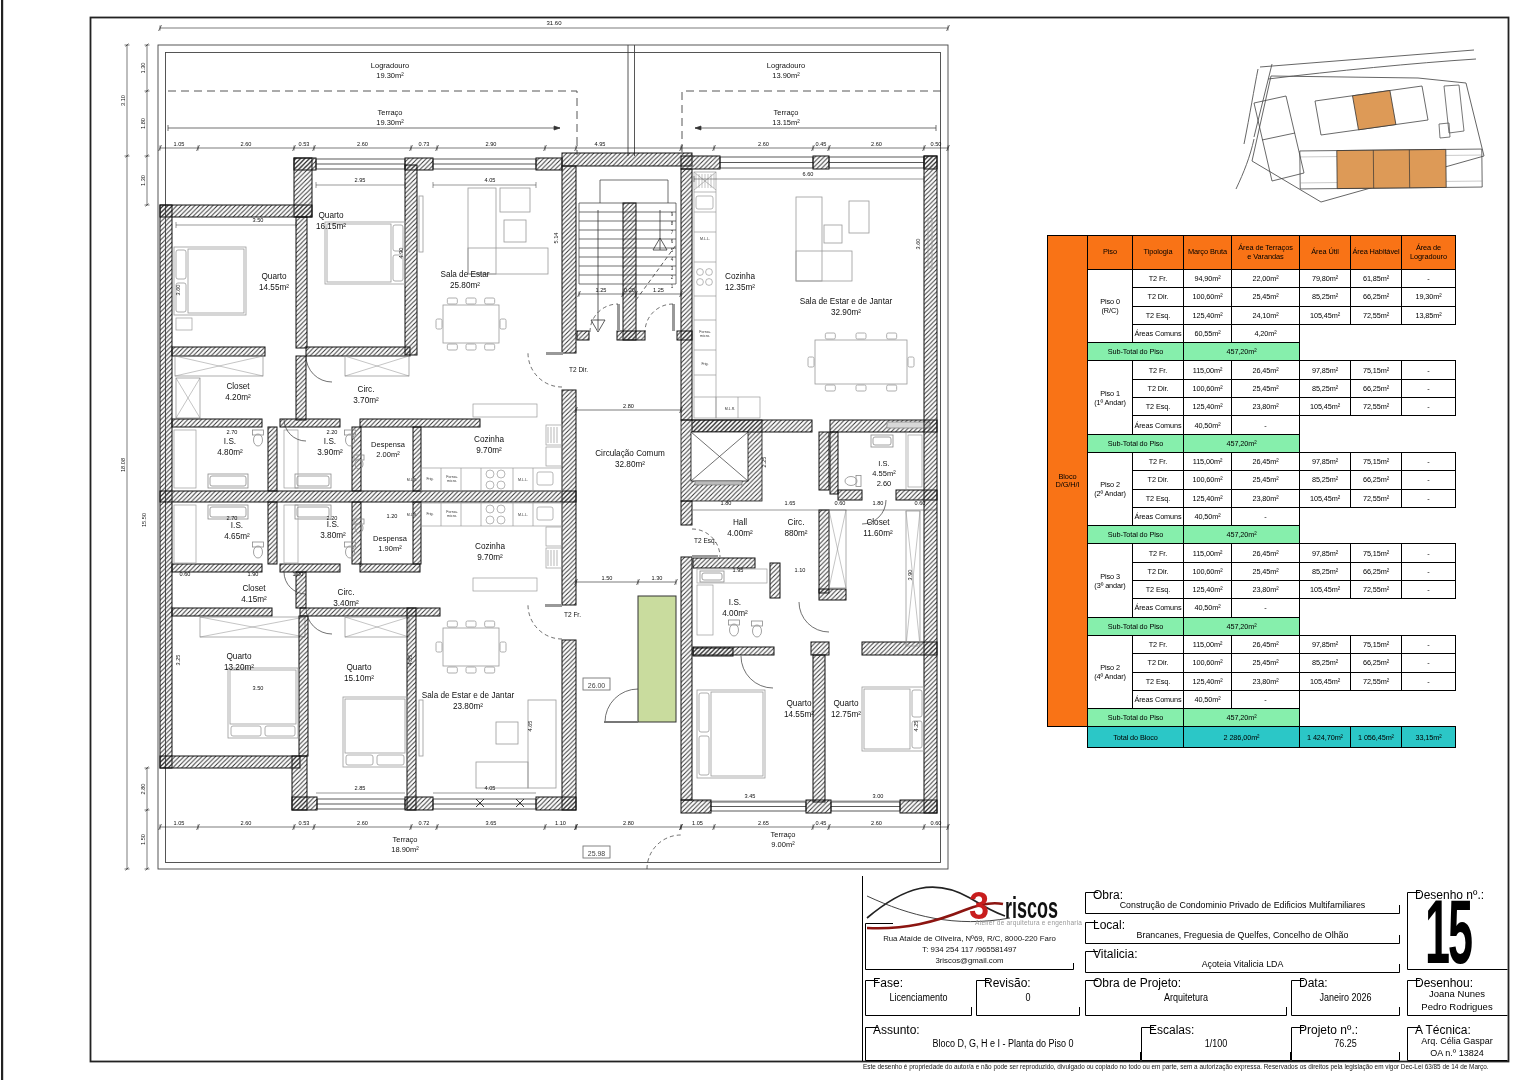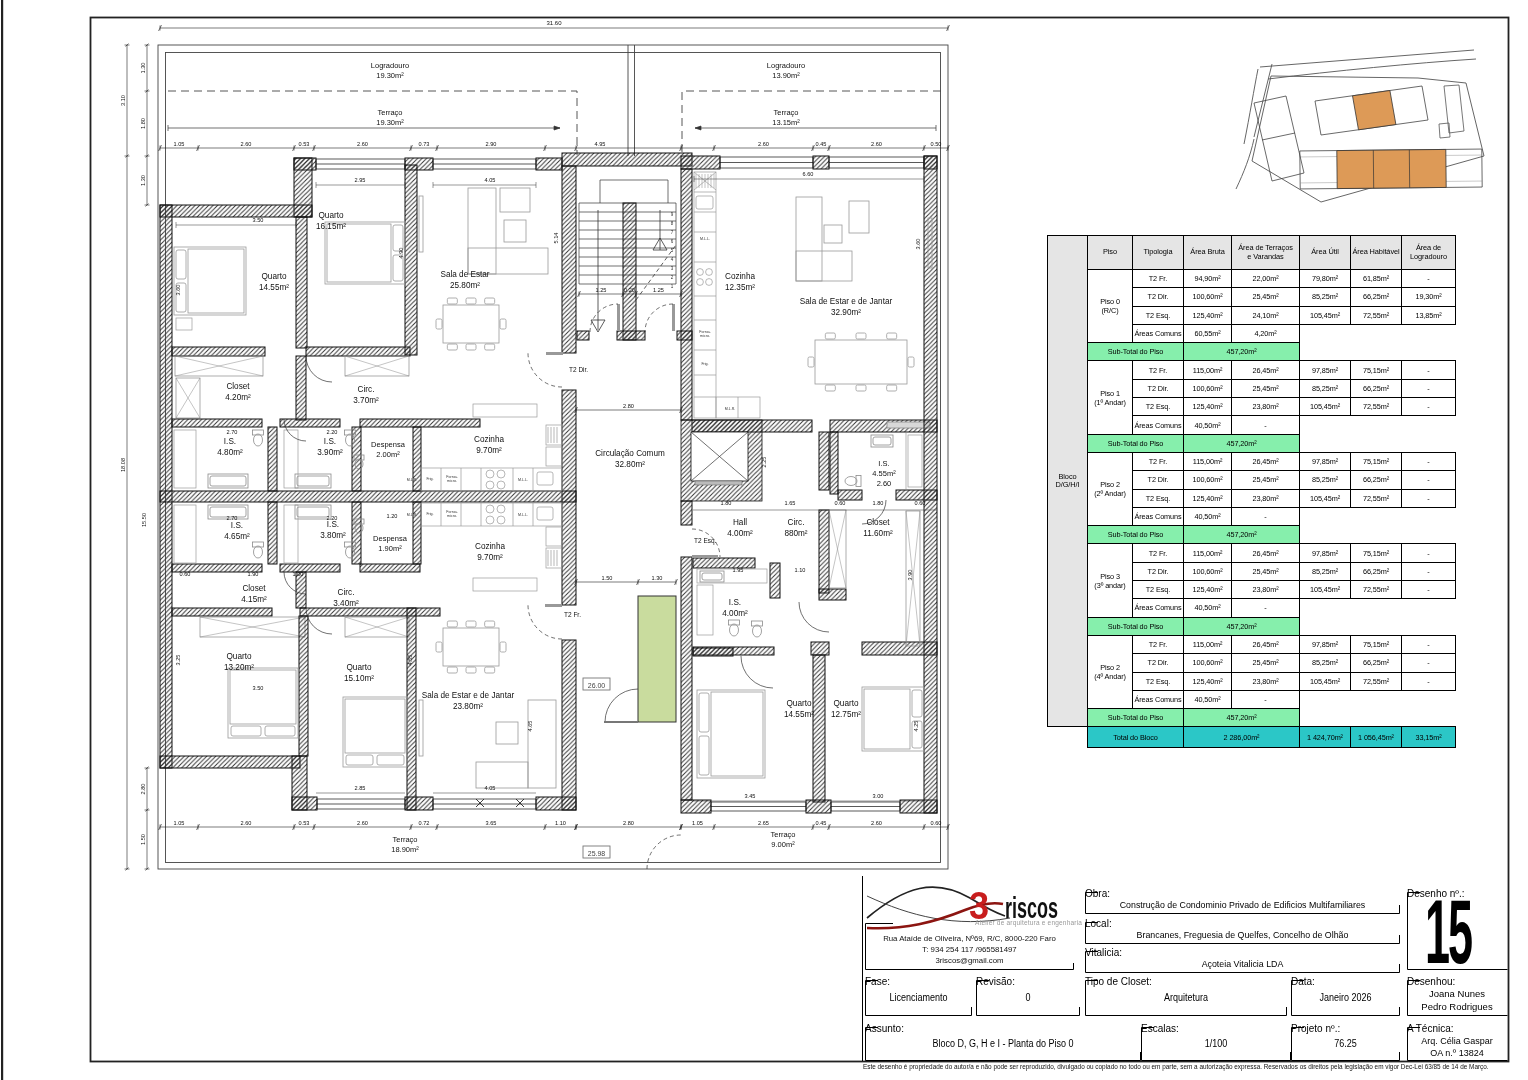--- a/index.html
+++ b/index.html
@@ -1,29 +1,29 @@
 <!DOCTYPE html>
 <html><head>
 <meta charset="utf-8">
 <style>
 html,body{margin:0;padding:0;background:#fff}
 #sheet{position:relative;width:1528px;height:1080px;background:#fff;overflow:hidden;
   font-family:"Liberation Sans",sans-serif;}
 table.areas{position:absolute;left:1047px;top:235px;border-collapse:collapse;table-layout:fixed;
   font-size:7.3px;color:#000;letter-spacing:-0.1px}
 table.areas td{border:1px solid #000;text-align:center;padding:0;height:17.3px;overflow:hidden;white-space:nowrap}
-table.areas tr.hd td{background:#e5e5e5;height:33px;font-size:7.4px;line-height:1.15}
+table.areas tr.hd td{background:#f97316;height:33px;font-size:7.4px;line-height:1.15}
 table.areas td.bloco{background:#7d7d7d;vertical-align:middle;font-size:8px}
 table.areas td.e{border:none;background:#fff}
 table.areas tr.sub td.c1{background:#86efac}
 table.areas tr.tot td{background:#2bc7c7;height:20px}
 table.areas tr.tot td.e{background:#fff}
 .tb{position:absolute;left:0;top:0;font-family:"Liberation Sans",sans-serif}
 .tb .f{position:absolute;background:transparent}
-.tb .lab{position:absolute;left:0;top:0;font-size:10px;color:#000;white-space:nowrap}
+.tb .lab{position:absolute;left:8px;top:0;font-size:12px;color:#000;white-space:nowrap}
 .tb .v{position:absolute;left:0;width:100%;text-align:center;white-space:nowrap;transform:scaleX(.9)}
 .tb .vm{position:absolute;left:0;top:12px;width:100%;text-align:center;line-height:1.35}
 .logo{position:absolute;left:865px;top:876px;width:240px;height:55px}
 .l3{position:absolute;left:104px;top:9px;font-size:38px;font-weight:bold;color:#c81d1d;font-family:"Liberation Sans",sans-serif;transform:scaleX(.95);transform-origin:left top}
 .lr{position:absolute;left:140px;top:16px;font-size:29px;font-weight:bold;color:#111;transform:scaleX(.62);transform-origin:left top}
 .lsub{position:absolute;left:110px;top:43px;font-size:6.5px;color:#999;letter-spacing:.2px;z-index:6}
 .addr{position:absolute;left:0;top:11px;width:100%;text-align:center;font-size:7.8px;line-height:1.4;color:#111}
 .big15{position:absolute;left:-9px;top:-7px;width:100%;text-align:center;font-size:90px;font-weight:bold;color:#000;
   transform:scaleX(.5);letter-spacing:-4px}
 .disc{position:absolute;left:863px;top:1063px;width:560px;font-size:6.4px;color:#111;white-space:nowrap}
@@ -1235,21 +1235,21 @@
         <col style="width:51px">
         <col style="width:54px">
       </colgroup>
 <tbody>
         <tr class="hd">
 <td class="bloco" rowspan="26">
             <div>Bloco<br>D/G/H/I</div>
           </td>
 <td class="h">Piso</td>
 <td class="h">Tipologia</td>
-<td class="h">Área Bruta</td>
+<td class="h">Março Bruta</td>
 <td class="h">Área de Terraços<br>e Varandas</td>
 <td class="h">Área Útil</td>
 <td class="h">Área Habitável</td>
 <td class="h">Área de<br>Logradouro</td>
 </tr>
 <tr class="dr">
 <td rowspan="4" class="piso">Piso 0<br>(R/C)</td>
 <td>T2 Fr.</td>
           <td>94,90m²</td>
           <td>22,00m²</td>
@@ -1502,21 +1502,21 @@
         <div class="lab">Fase:</div>
         <div class="v" style="top:16px;font-size:10px">Licenciamento</div>
       </div>
 
 <div class="f" style="left:976px;top:976px;width:104px;height:40px">
         <div class="lab">Revisão:</div>
         <div class="v" style="top:16px;font-size:10px">0</div>
       </div>
 
 <div class="f" style="left:1085px;top:976px;width:202px;height:40px">
-        <div class="lab">Tipo de Closet:</div>
+        <div class="lab">Obra de Projeto:</div>
         <div class="v" style="top:16px;font-size:10px">Arquitetura</div>
       </div>
 
 <div class="f" style="left:1291px;top:976px;width:109px;height:40px">
         <div class="lab">Data:</div>
         <div class="v" style="top:16px;font-size:10px">Janeiro 2026</div>
       </div>
 
 <div class="f" style="left:1407px;top:976px;width:100px;height:40px">
         <div class="lab">Desenhou:</div>

